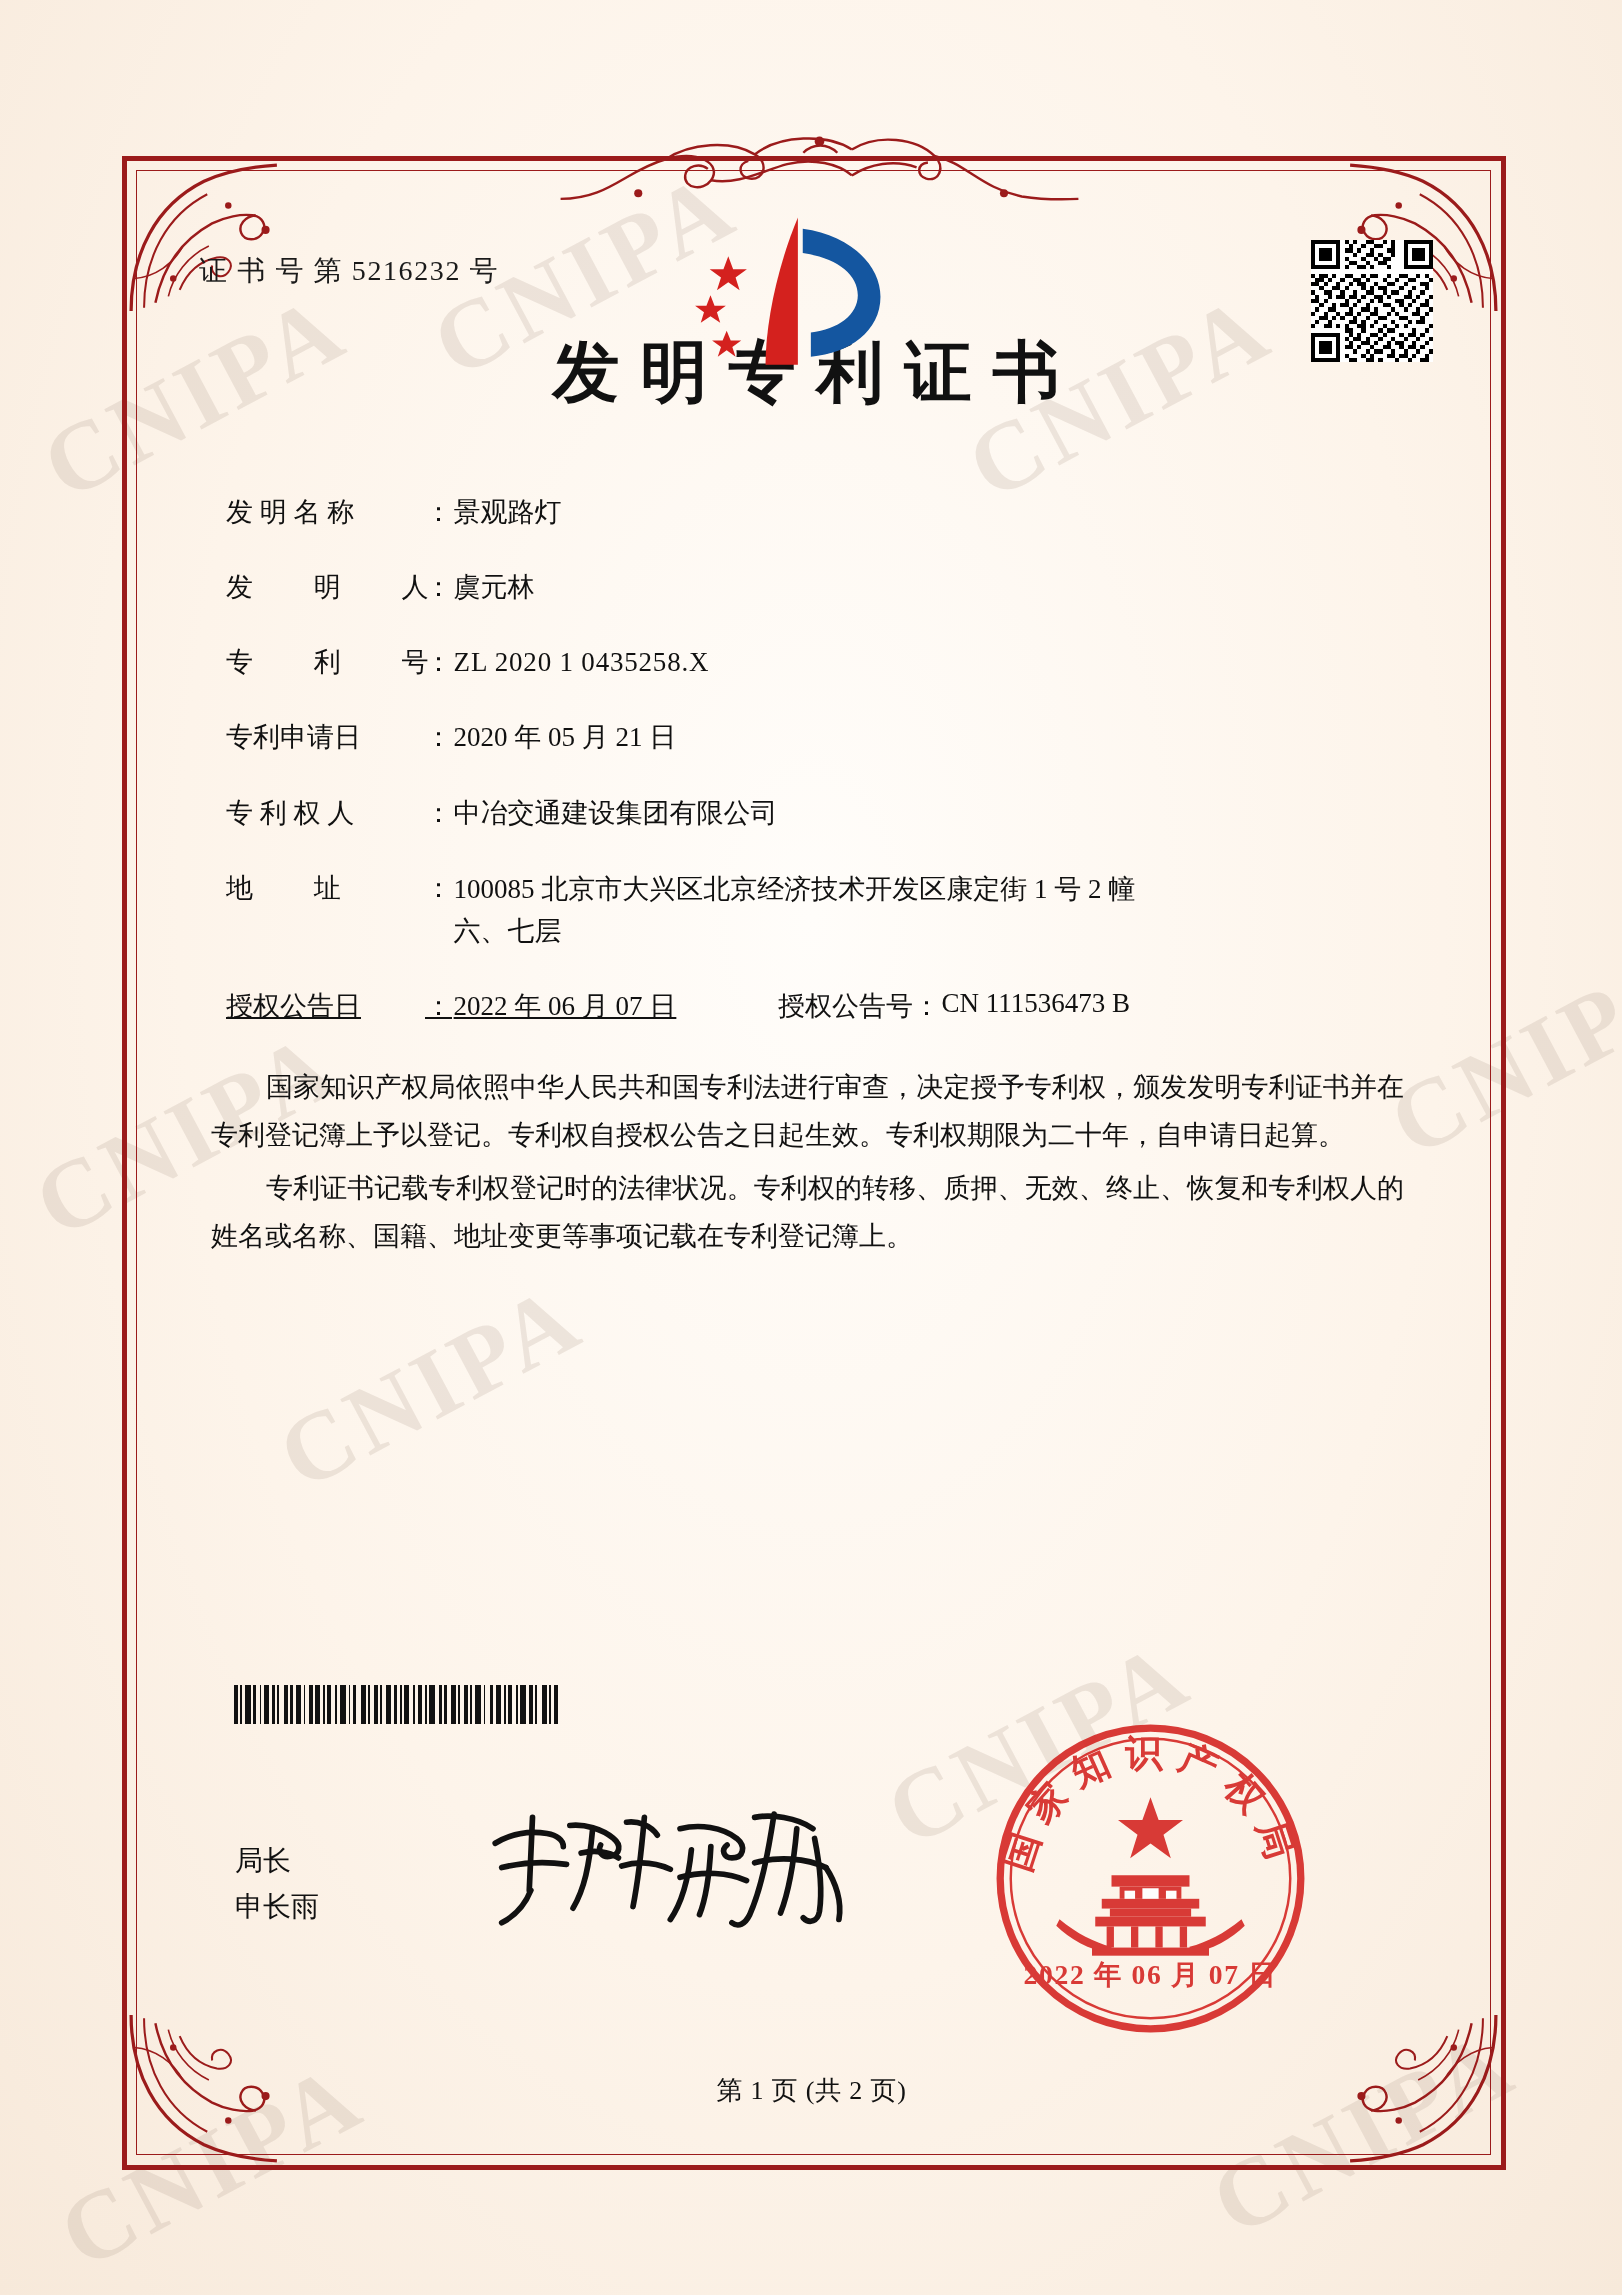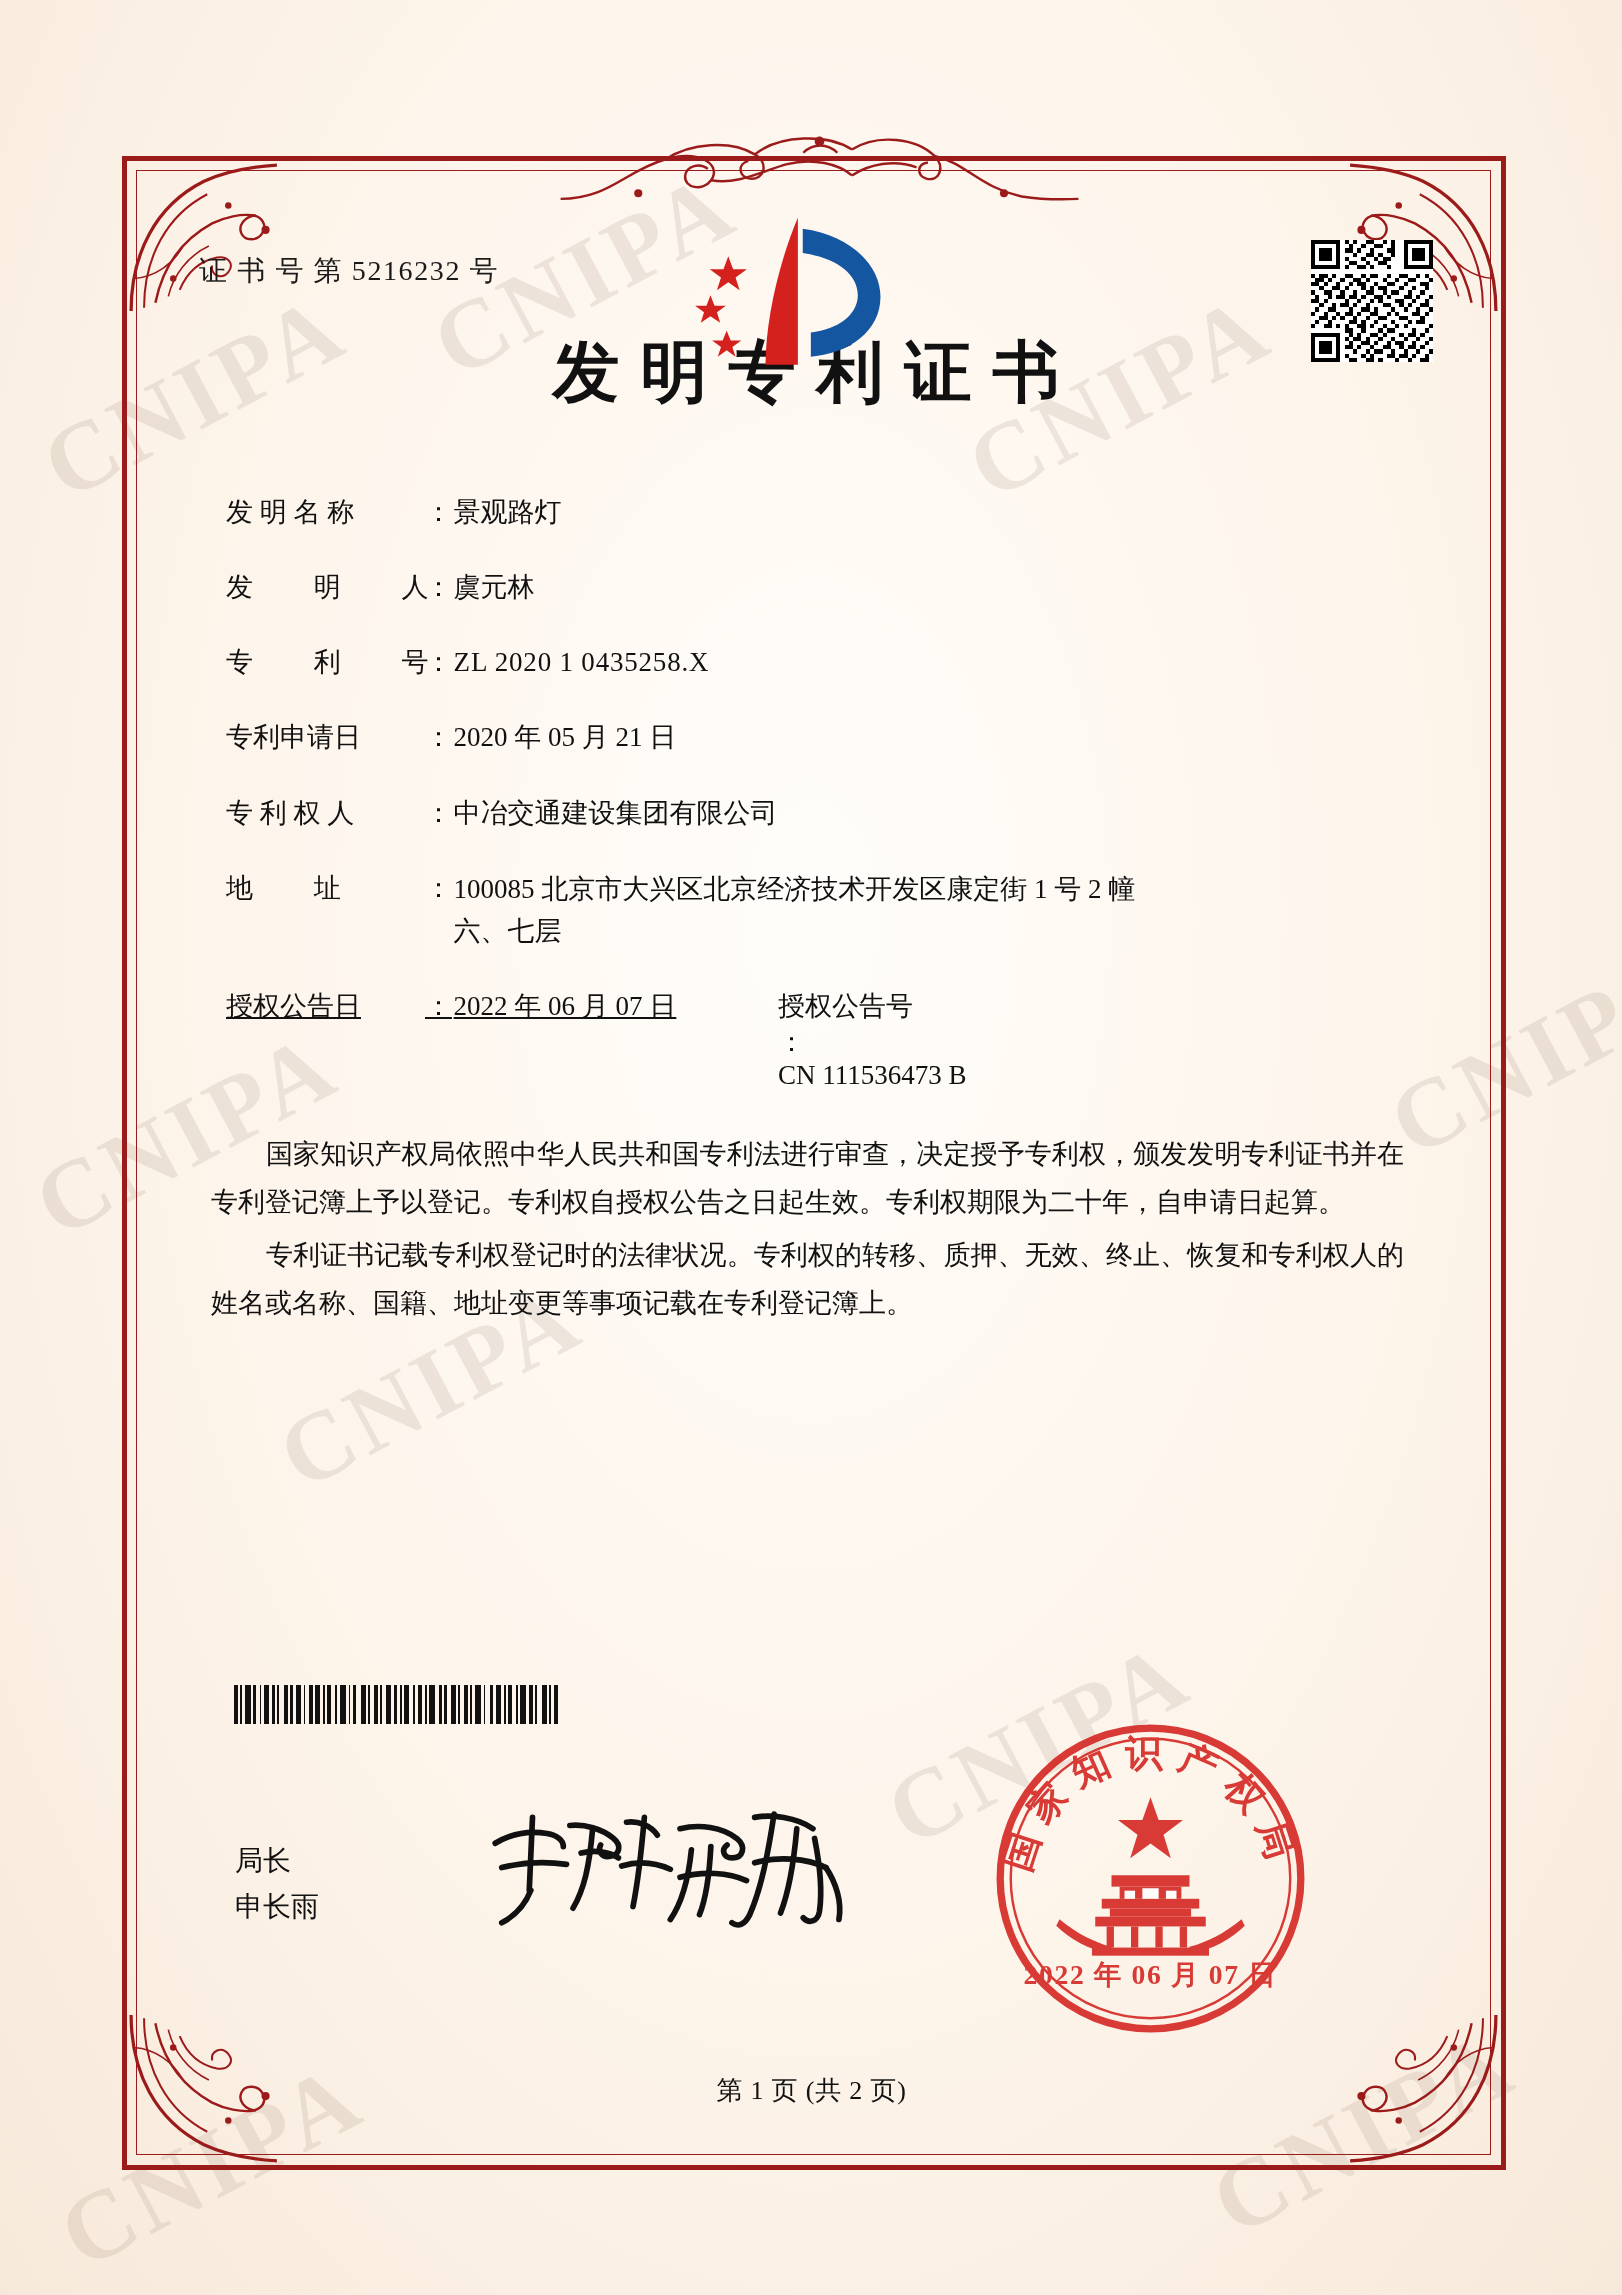--- a/index.html
+++ b/index.html
@@ -151,21 +151,21 @@
   .field-row.addr .field-value { line-height: 1.55; }
 
   .two-col {
     display: flex;
     font-size: 27px;
     color: #111;
     margin-bottom: 32px;
     margin-left: 0;
   }
   .two-col .left { width: 552px; display: flex; text-decoration: underline; }
-  .two-col .right { display: flex; flex-direction: column; }
+  .two-col .right { display: flex; }
 
   .paragraphs {
     margin-top: 39px;
     margin-left: 32px;
     width: 1193px;
     font-size: 27px;
     line-height: 1.78;
     color: #111;
     text-align: justify;
   }

